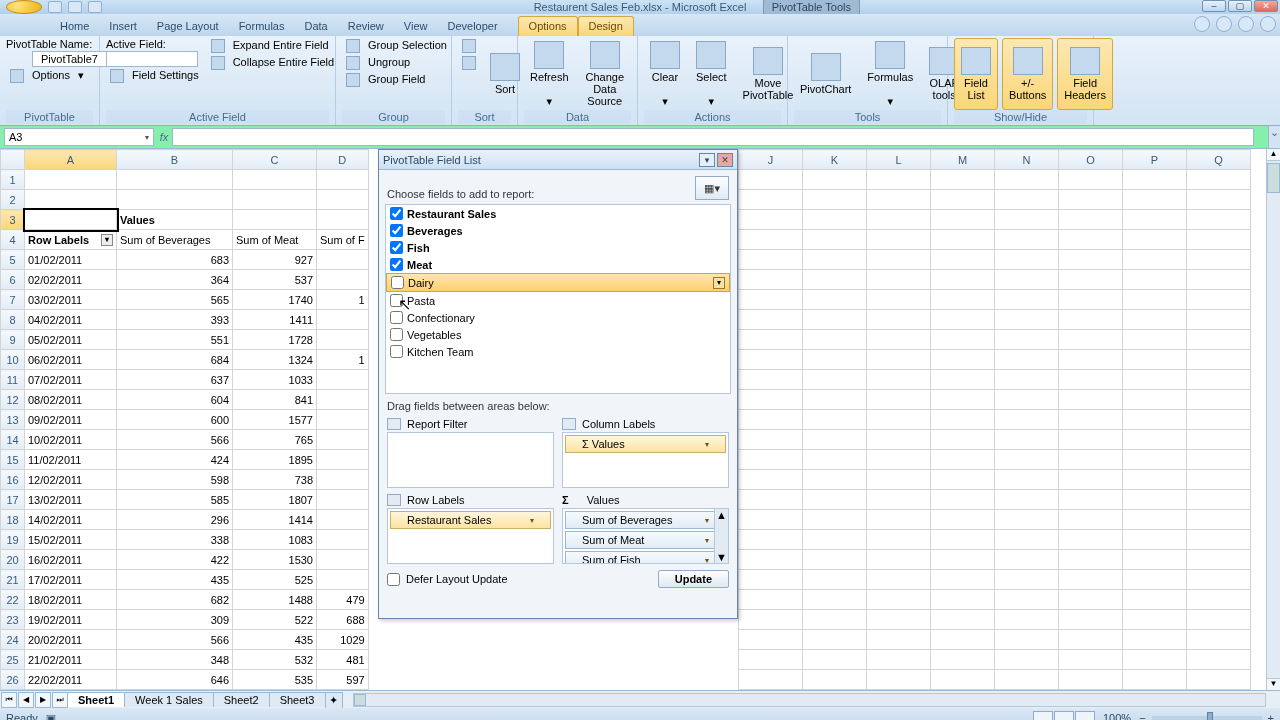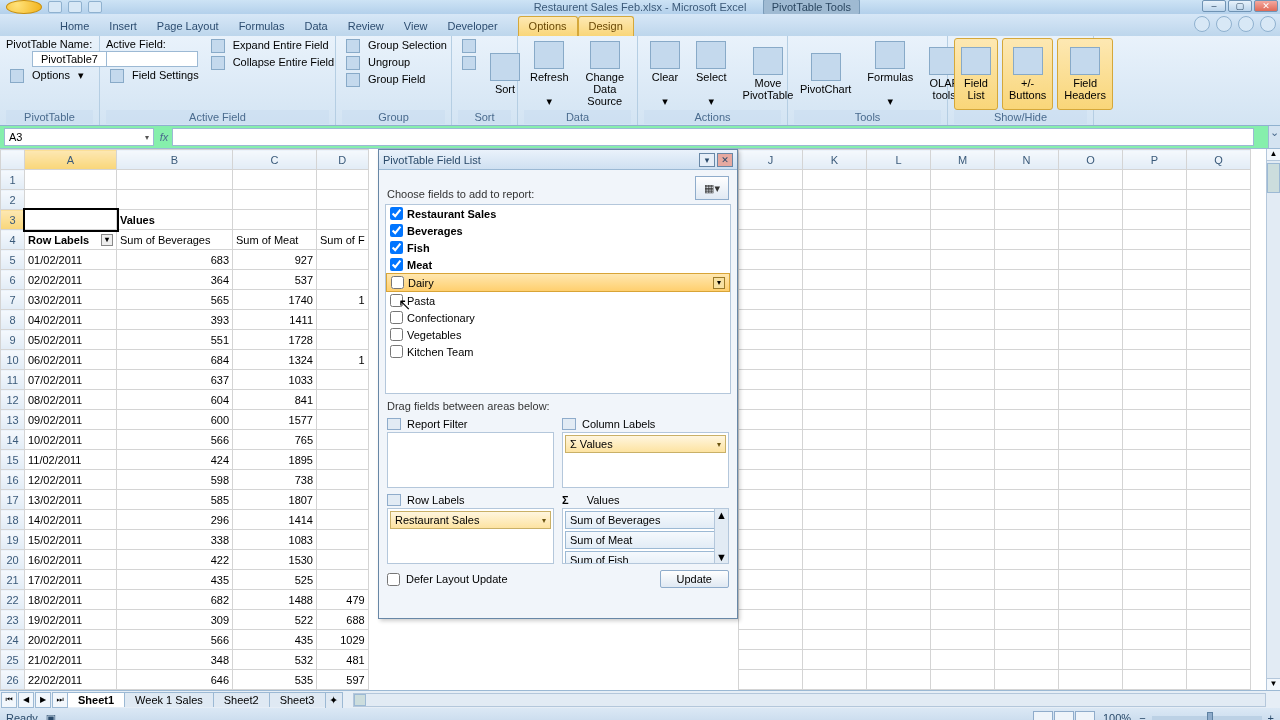--- a/index.html
+++ b/index.html
@@ -74,27 +74,27 @@
 .fld input { margin:0;}
 .fld.bold label { font-weight:bold;}
 .fld.hl { background:linear-gradient(#ffe7b0,#ffcf6e); border:1px solid #d8a437; position:relative;}
 .fld.hl .dd { position:absolute; right:4px; border:1px solid #9a7a2a; width:12px; height:12px; background:#f7e1a3; font-size:8px; text-align:center; line-height:10px;}
 .cursor { position:absolute; left:398px; top:146px; font-size:16px; pointer-events:none;}
 .draglbl { padding:4px 8px; color:#333;}
 .areas { display:grid; grid-template-columns:1fr 1fr; gap:4px 8px; padding:0 8px;}
 .area .ahdr { display:flex; align-items:center; gap:6px; padding:2px 0;}
 .area .ahdr .aic { width:14px; height:12px; border:1px solid #8faccb; background:#e2ebf4;}
 .area .box { border:1px solid #b4c7db; background:#fff; height:56px; overflow:auto;}
-.chip { margin:2px; padding:2px 4px; border:1px solid #c9b067; background:linear-gradient(#fff6df,#fde3a1); display:flex; align-items:center; justify-content:space-between; cursor:pointer;}
+.chip { margin:2px; padding:2px 16px; border:1px solid #c9b067; background:linear-gradient(#fff6df,#fde3a1); display:flex; align-items:center; justify-content:space-between; cursor:pointer;}
 .chip .dd { font-size:8px; color:#6b5410;}
 .chip.plain { background:linear-gradient(#f5f9fd,#e2ecf6); border:1px solid #9cb9d4;}
 .valssc { position:relative;}
 .valssc .scrl { position:absolute; right:0; top:0; bottom:0; width:14px; background:#e2ebf4; border-left:1px solid #b4c7db; display:flex; flex-direction:column; justify-content:space-between; align-items:center; font-size:8px;}
 .defer { padding:6px 8px; display:flex; align-items:center; gap:6px;}
-.defer .upd { margin-left:auto; padding:2px 16px; border:1px solid #8faccb; background:linear-gradient(#fefefe,#e0e9f3); border-radius:2px; cursor:pointer;}
+.defer .upd { margin-left:auto; padding:2px 16px; border:1px solid #8faccb; background:linear-gradient(#fefefe,#e0e9f3); border-radius:2px; cursor:pointer;font-weight:bold;}
 
 
 .sheetbar { height:18px; background:#e6eef6; border-top:1px solid #9cb9d4; display:flex; align-items:center; position:relative;}
 .navbtn { width:16px; height:16px; border:1px solid #9cb9d4; background:#f2f7fc; margin-left:1px; text-align:center; font-size:8px; line-height:14px; cursor:pointer;}
 .stab { padding:1px 10px; background:#dfe9f3; border:1px solid #9cb9d4; border-bottom:none; margin-left:-1px; cursor:pointer;}
 .stab.active { background:#fff; font-weight:bold;}
 .stab.ins { width:18px; padding:1px 2px; text-align:center;}
 .hscroll { flex:1; height:14px; margin:0 14px 0 10px; background:#e2ebf4; border:1px solid #b4c7db; position:relative;}
 .hscroll .thumb { position:absolute; left:0; width:12px; top:0; bottom:0; background:#cdd; border:1px solid #9cb9d4;}
 .vscroll { position:absolute; right:0; top:0; width:14px; bottom:0; background:#e2ebf4; border-left:1px solid #b4c7db;}

